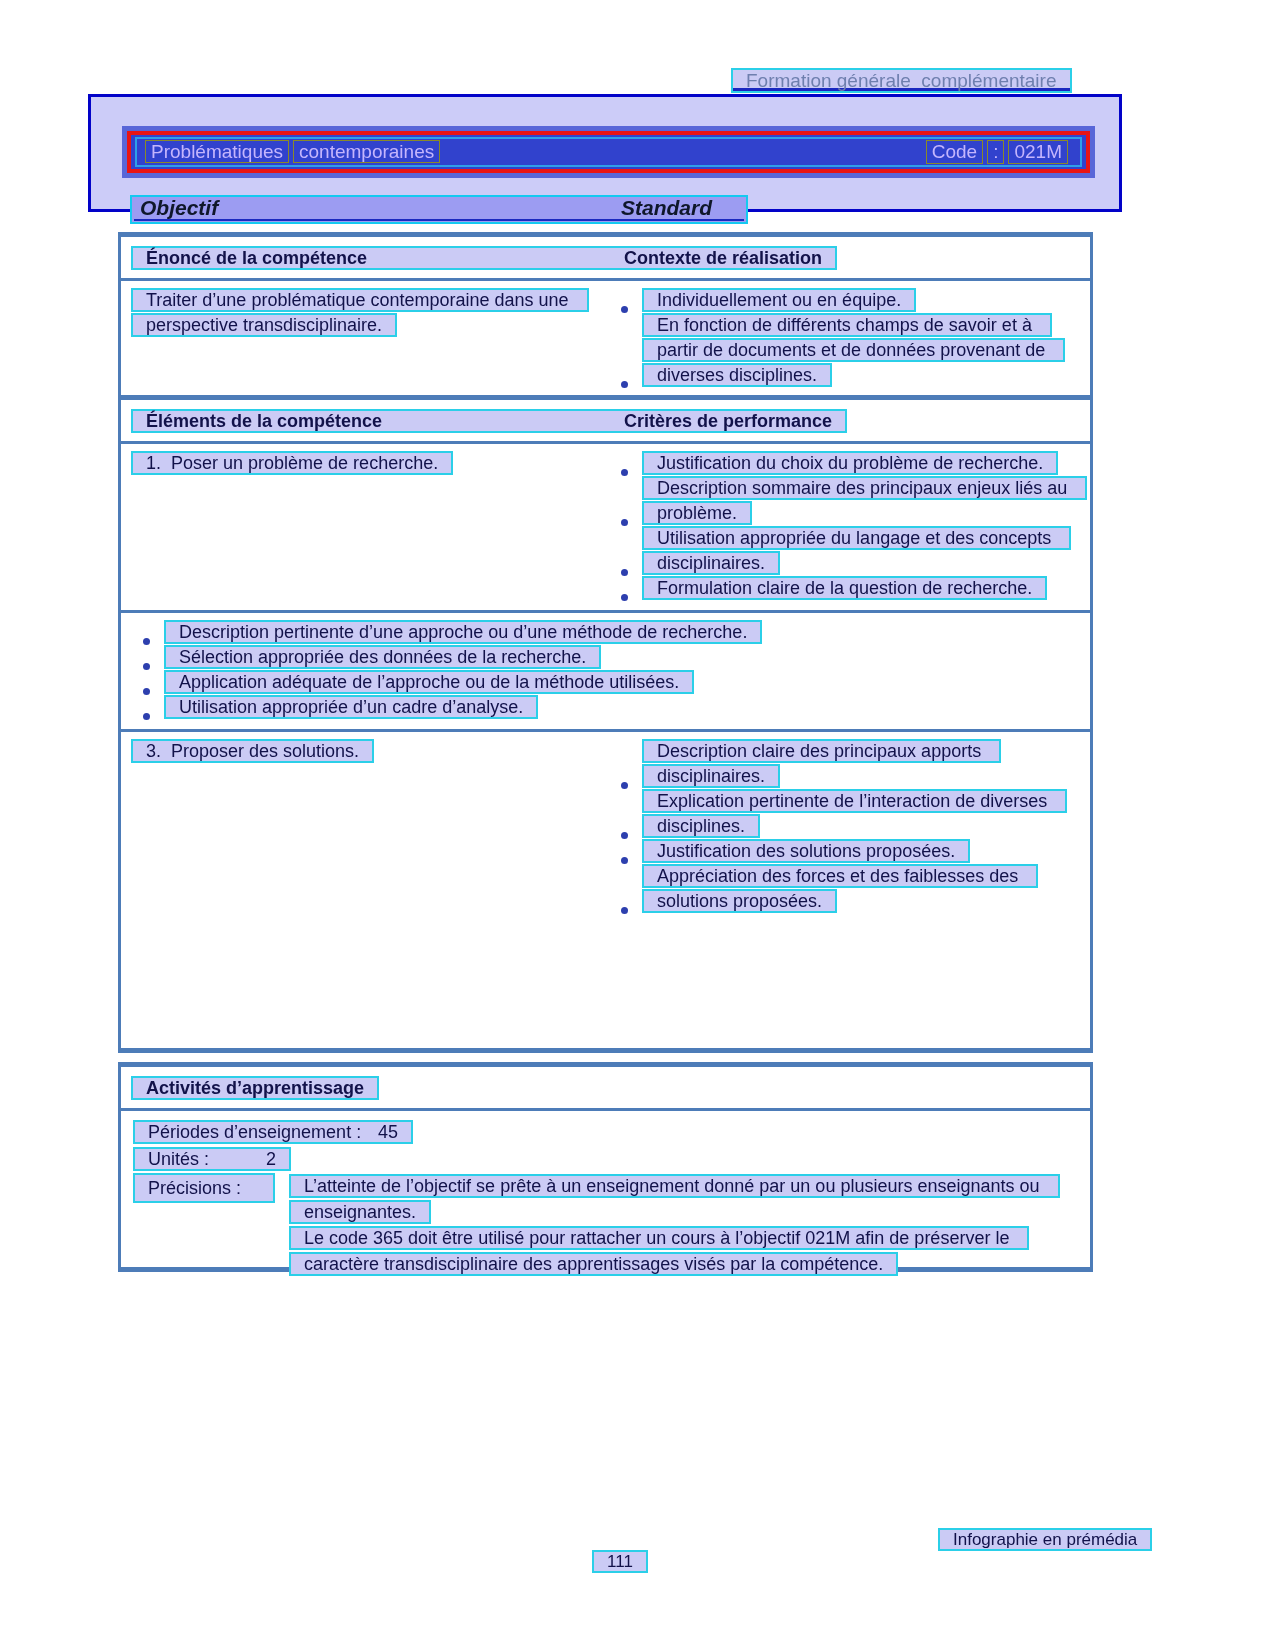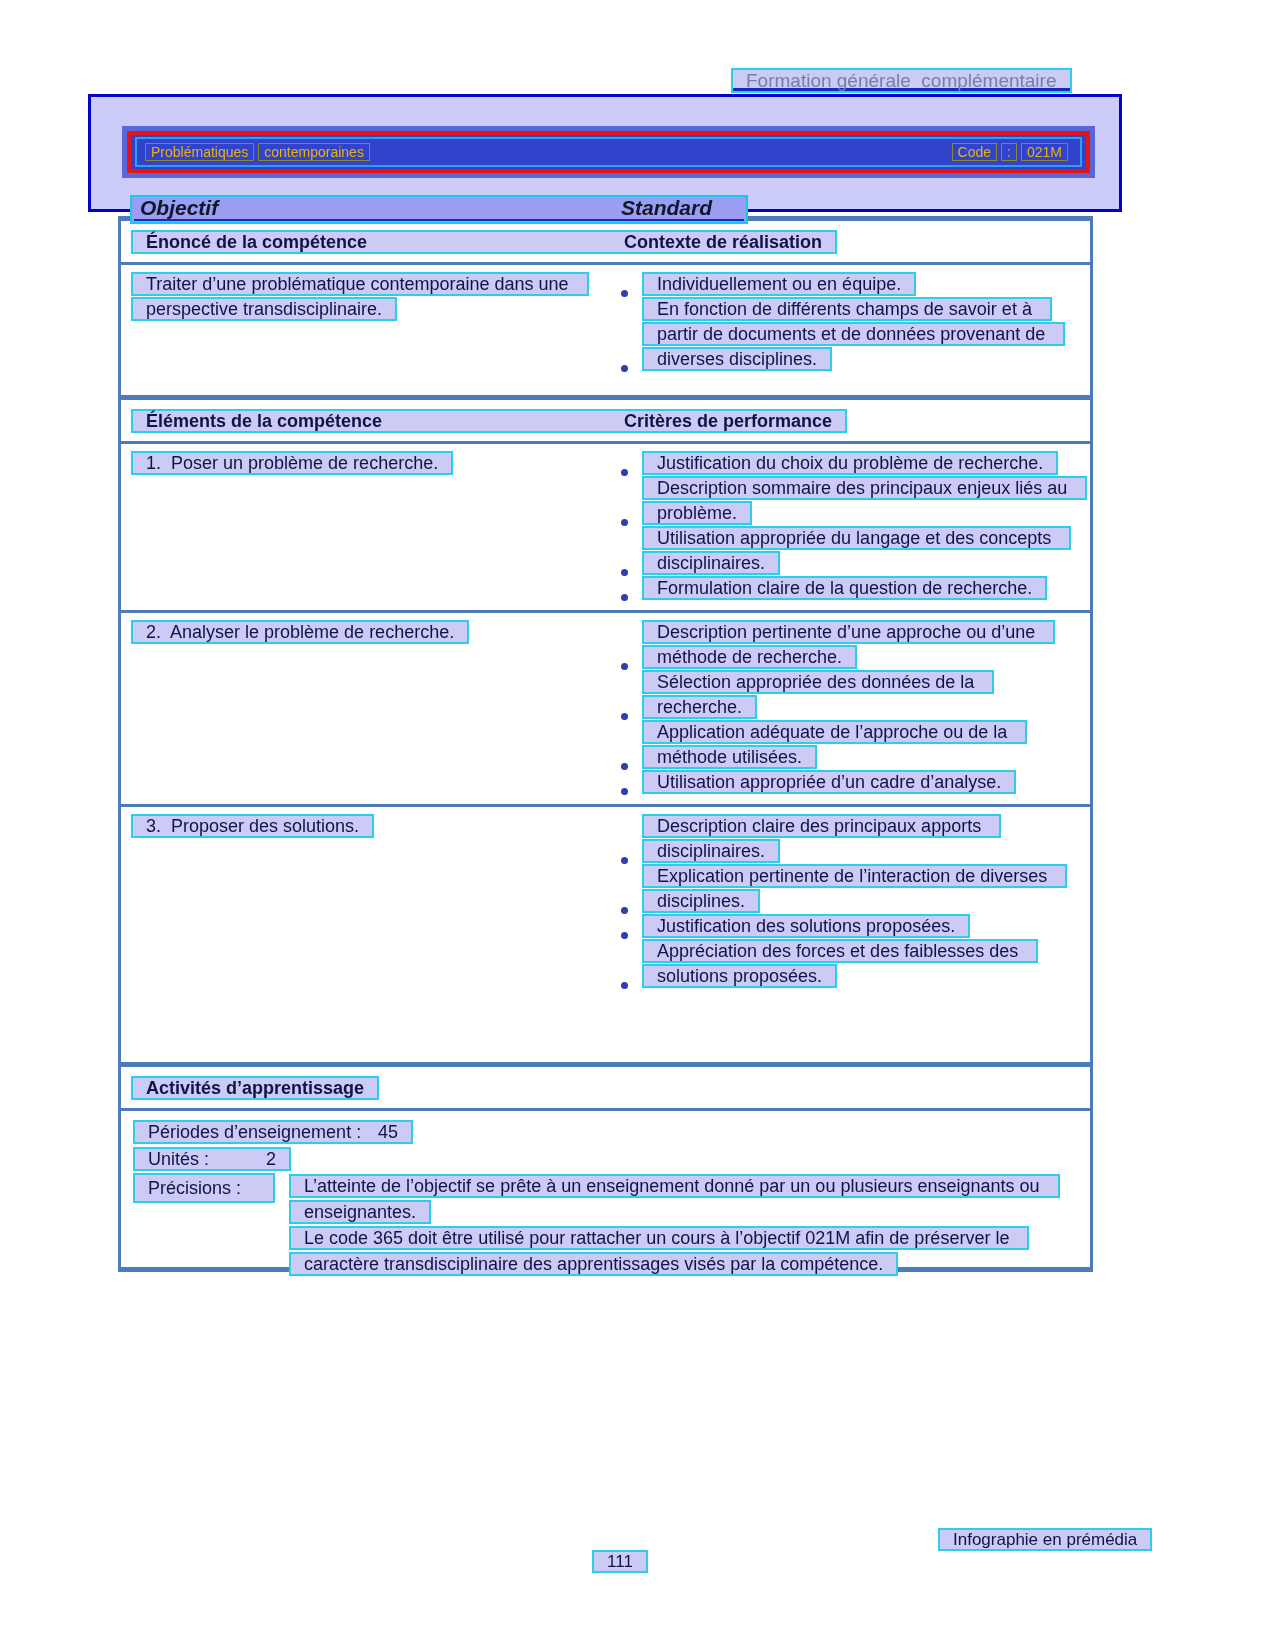--- a/index.html
+++ b/index.html
@@ -15,21 +15,21 @@
   .hdr-right .hl{white-space:pre;box-shadow:inset 0 -3px 0 #1a28c0;}
 
   
   .hero{position:absolute;left:88px;top:94px;width:1034px;height:118px;
         background:#ccccf8;border:3px solid #0202c8;box-sizing:border-box;}
   .titlebar{position:absolute;left:36px;top:34px;width:955px;height:34px;
         background:#3142cd;border:4px solid #e81414;outline:5px solid #5866d8;
         box-sizing:content-box;}
   .titlebar-inner{position:absolute;inset:2px 4px;border:2px solid #2f9fe8;
         display:flex;align-items:center;justify-content:space-between;
-        padding:0 8px;font-size:14px;color:#eab308;}
+        padding:0 8px;font-size:19px;color:#c4b5fd;}
   .tb-word{border:1px solid #8a8a28;padding:0 5px;margin-right:4px;white-space:pre;}
   .tb-right{display:flex;align-items:center;text-align:center;}
 
   .obj-band{position:absolute;left:39px;top:98px;width:614px;height:25px;
         background:#9c9cf2;border:2px solid #14c9f0;z-index:2;
         font-size:21px;font-weight:bold;font-style:italic;color:#0f172a;}
   .obj-band::after{content:"";position:absolute;left:2px;right:2px;bottom:1px;height:2px;background:#1a28c0;}
   .obj-band .objw{position:absolute;left:8px;top:-1px;}
   .obj-band .stdw{position:absolute;left:489px;top:-1px;}
 
@@ -39,22 +39,22 @@
   .thead{padding:9px 0 7px 10px;border-bottom:3px solid #4d7cb8;font-weight:bold;font-size:18px;line-height:25px;}
   .thead .c1{display:inline-block;width:478px;}
   .trow{display:flex;padding:7px 0 9px 10px;font-size:18px;line-height:25px;}
   .trow + .trow{border-top:3px solid #4d7cb8;}
   .col-l{width:478px;flex:none;padding-right:8px;box-sizing:border-box;}
   .col-r{flex:1;padding-right:18px;}
   .bullet{display:flex;align-items:flex-end;}
   .dot{width:7px;height:7px;border-radius:50%;background:#2d3fae;margin:9px 14px 0 12px;flex:none;}
   .btxt{flex:1;}
 
-  #table1{top:216px;height:192px;}
-  #table2{top:395px;height:801px;}
+  #table1{top:232px;height:192px;}
+  #table2{top:395px;height:658px;}
   #table3{top:1062px;height:210px;}
 
   
   .act-body{padding:8px 0 8px 12px;font-size:18px;line-height:26px;}
   .act-row{margin-bottom:1px;}
   .alabel{display:inline-block;}
   .alabel.w-long{width:230px;}
   .alabel.w-short{width:118px;}
   .prec{display:flex;align-items:flex-start;gap:14px;}
   .plabel-box{flex:none;width:112px;align-self:flex-start;}
@@ -136,23 +136,20 @@
             <span class="btxt"><span class="hl">Utilisation appropriée du langage et des concepts disciplinaires.</span></span>
           </div>
         <div class="bullet">
             <span class="dot"></span>
             <span class="btxt"><span class="hl">Formulation claire de la question de recherche.</span></span>
           </div>
       </div>
     </div>
 
     <div class="trow">
-      <div class="col-l">
-        <span class="hl">2.  Analyser le problème de recherche.</span>
-      </div>
       <div class="col-r">
         <div class="bullet">
             <span class="dot"></span>
             <span class="btxt"><span class="hl">Description pertinente d’une approche ou d’une méthode de recherche.</span></span>
           </div>
         <div class="bullet">
             <span class="dot"></span>
             <span class="btxt"><span class="hl">Sélection appropriée des données de la recherche.</span></span>
           </div>
         <div class="bullet">

